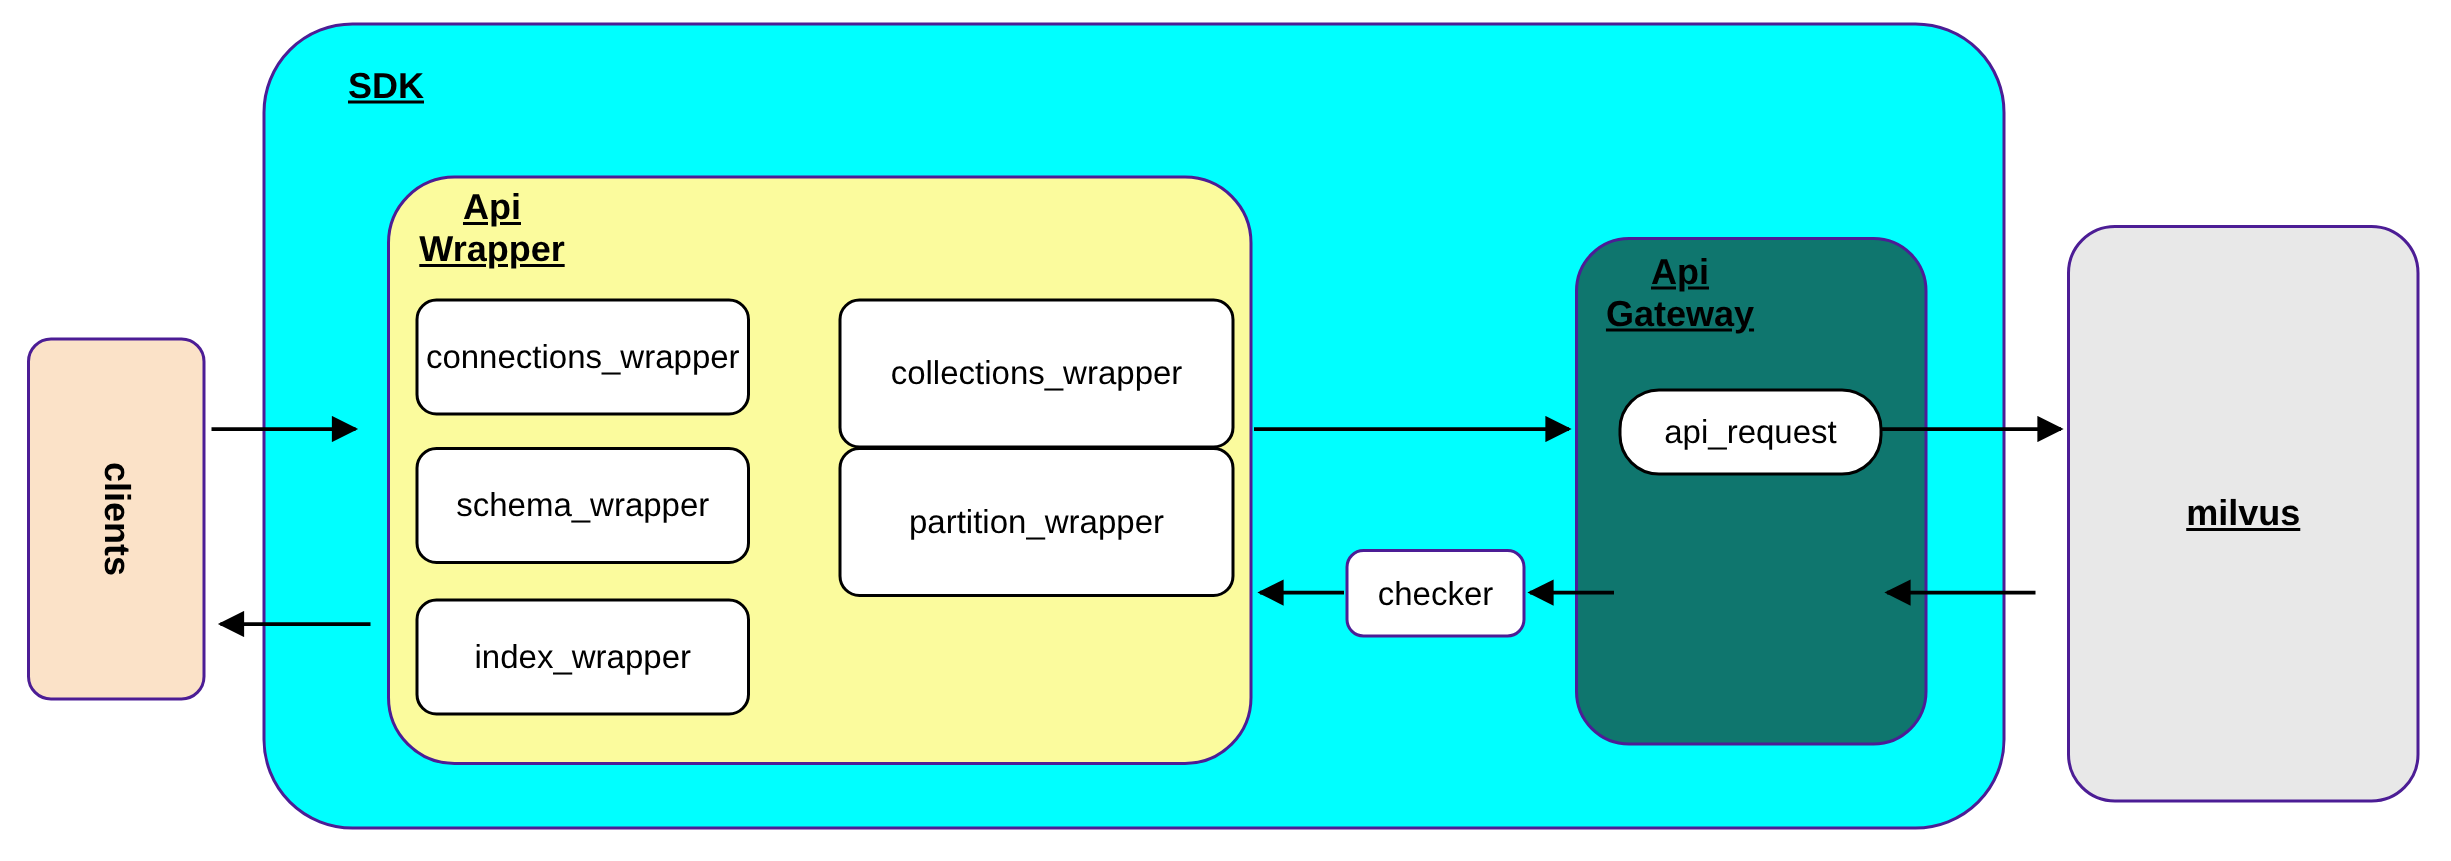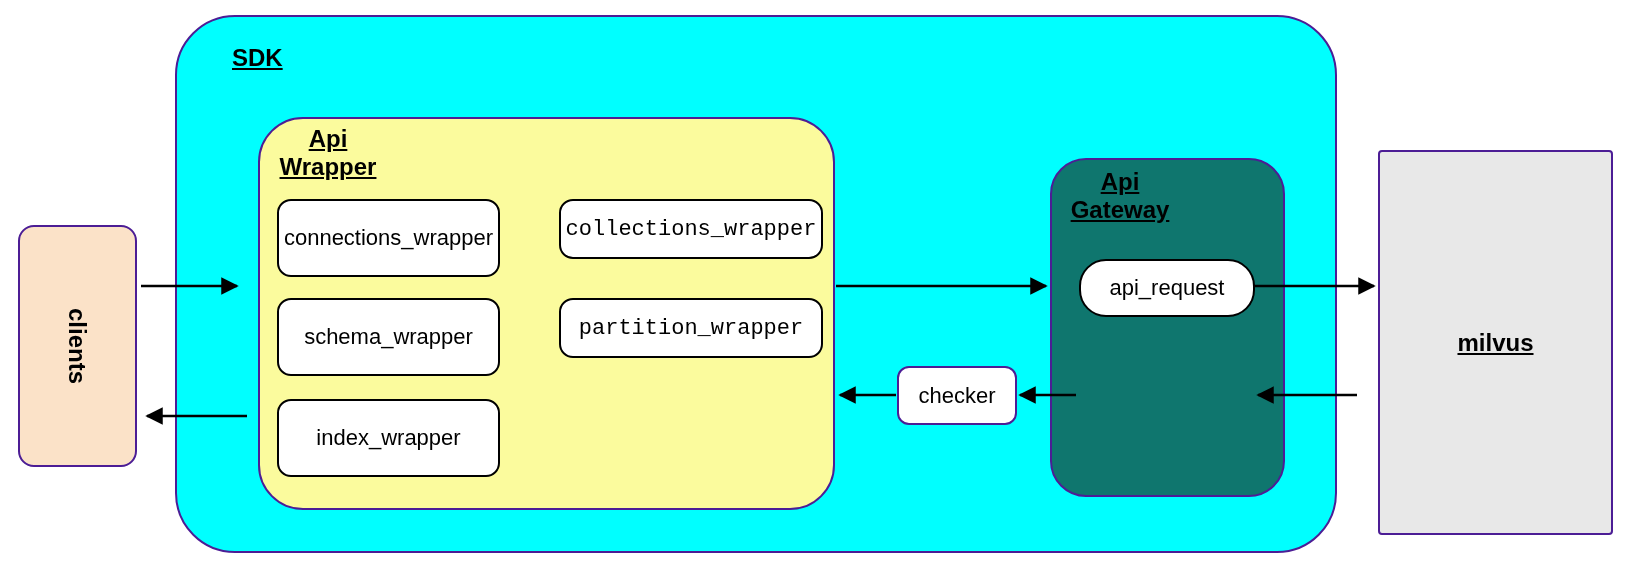--- a/index.html
+++ b/index.html
@@ -20,34 +20,34 @@
   .sdk{left:175px;top:15px;width:1162px;height:538px;background:#00FFFF;border-radius:60px;z-index:1;}
   .sdk-label{position:absolute;left:232px;top:44px;z-index:2;}
 
   
   .api-wrapper{left:258px;top:117px;width:577px;height:393px;background:#FBFB9D;border-radius:45px;z-index:2;}
   .api-wrapper-label{position:absolute;left:10px;top:6px;width:116px;text-align:center;line-height:1.15;}
   .wbox{position:absolute;background:#ffffff;border:2px solid #000;border-radius:14px;box-sizing:border-box;
         display:flex;align-items:center;justify-content:center;}
   .r1{top:80px;}  .r2{top:179px;align-items:center;} .r3{top:280px;}
   .c1{left:17px;width:223px;height:78px;}
-  .c2{left:299px;width:264px;height:60px;font-family:Liberation Mono, monospace;}
+  .c2{left:299px;width:264px;height:100px;}
 
   
   .checker{left:897px;top:366px;width:120px;height:59px;background:#fff;border-radius:12px;z-index:3;}
 
   
   .api-gateway{left:1050px;top:158px;width:235px;height:339px;background:#0f766e;border-radius:36px;z-index:2;}
   .api-gateway-label{position:absolute;left:10px;top:8px;width:116px;text-align:center;line-height:1.15;}
   .gbox{position:absolute;left:27px;width:176px;height:58px;background:#fff;border:2px solid #000;border-radius:12px;
         display:flex;align-items:center;justify-content:center;box-sizing:border-box;}
   .g1{top:99px;border-radius:27px;} .g2{top:210px;}
 
   
-  .milvus{left:1378px;top:150px;width:235px;height:385px;background:#E8E8E8;border-radius:4px;}
+  .milvus{left:1378px;top:150px;width:235px;height:385px;background:#E8E8E8;border-radius:32px;}
 
   
   .arrows{position:absolute;left:0;top:0;width:1634px;height:574px;z-index:5;pointer-events:none;}
   .arrow{stroke:#000;stroke-width:2.5;fill:none;}
 </style>
 </head>
 <body>
 
 <div class="canvas">
 

